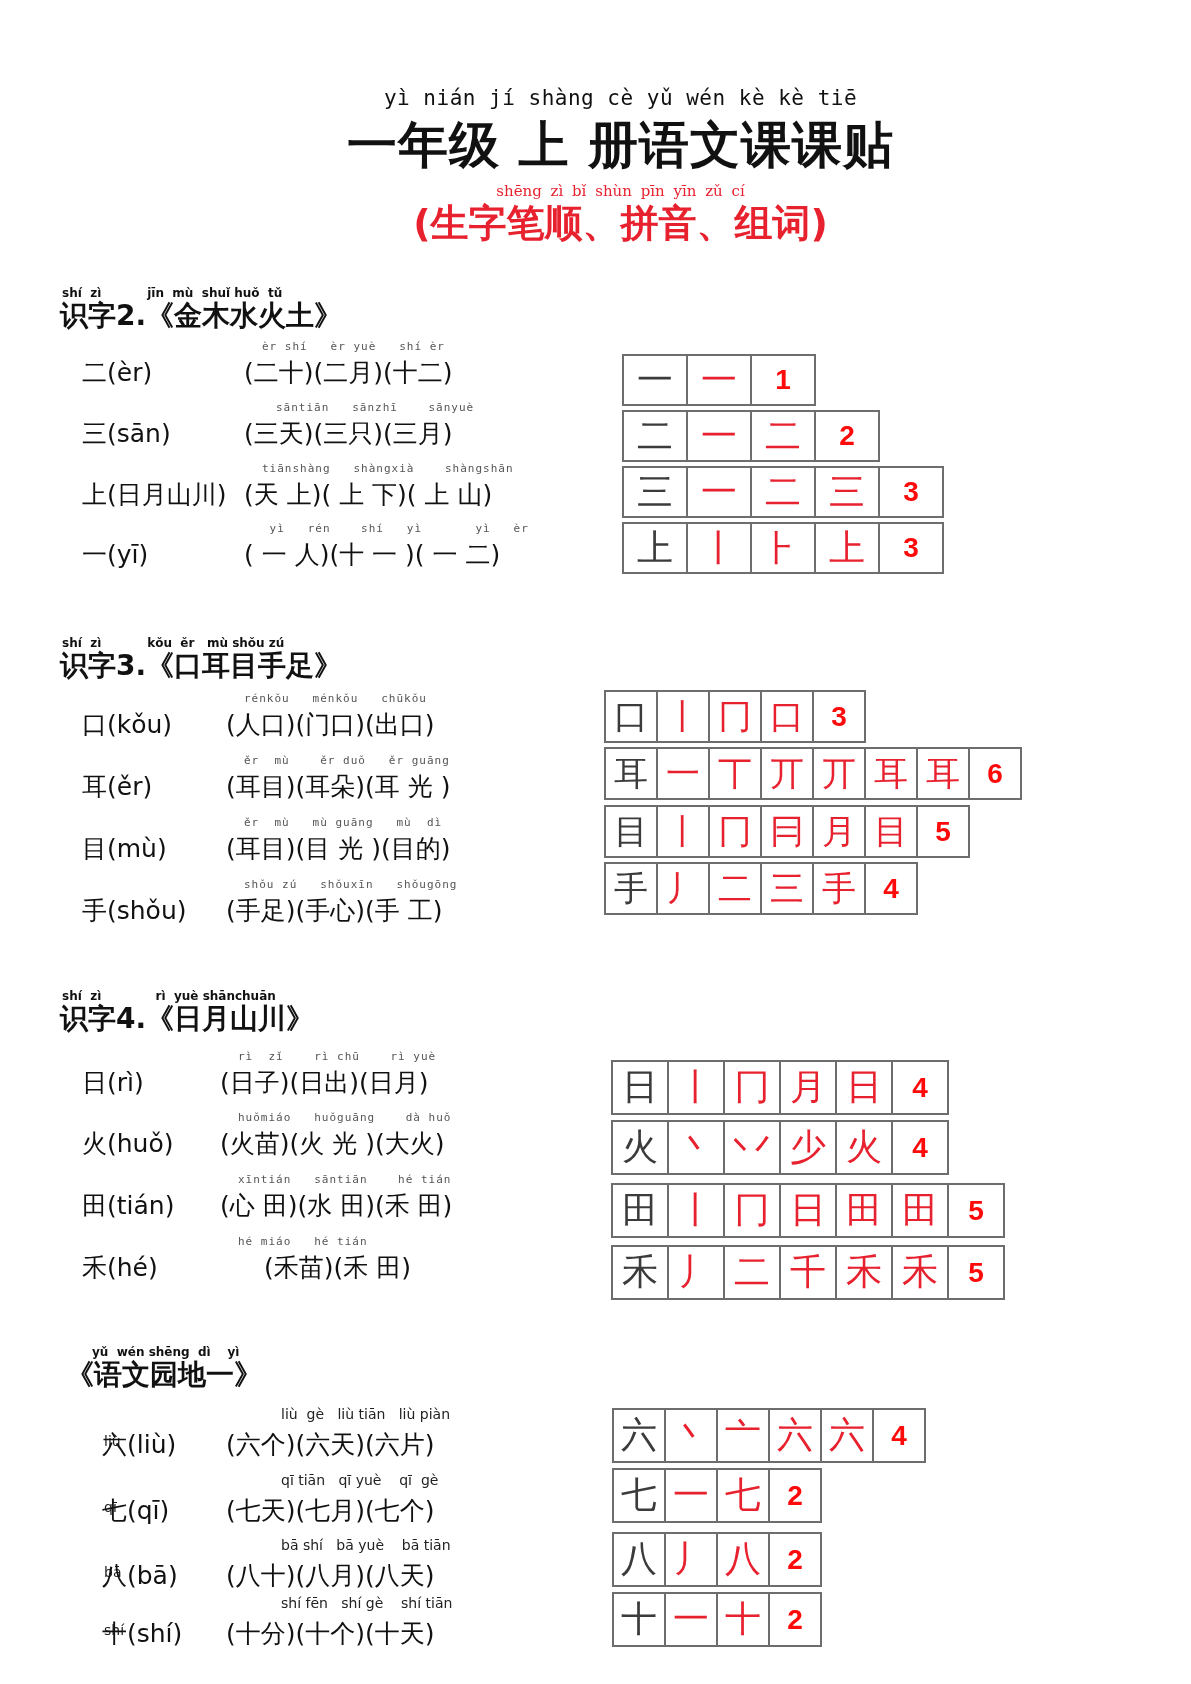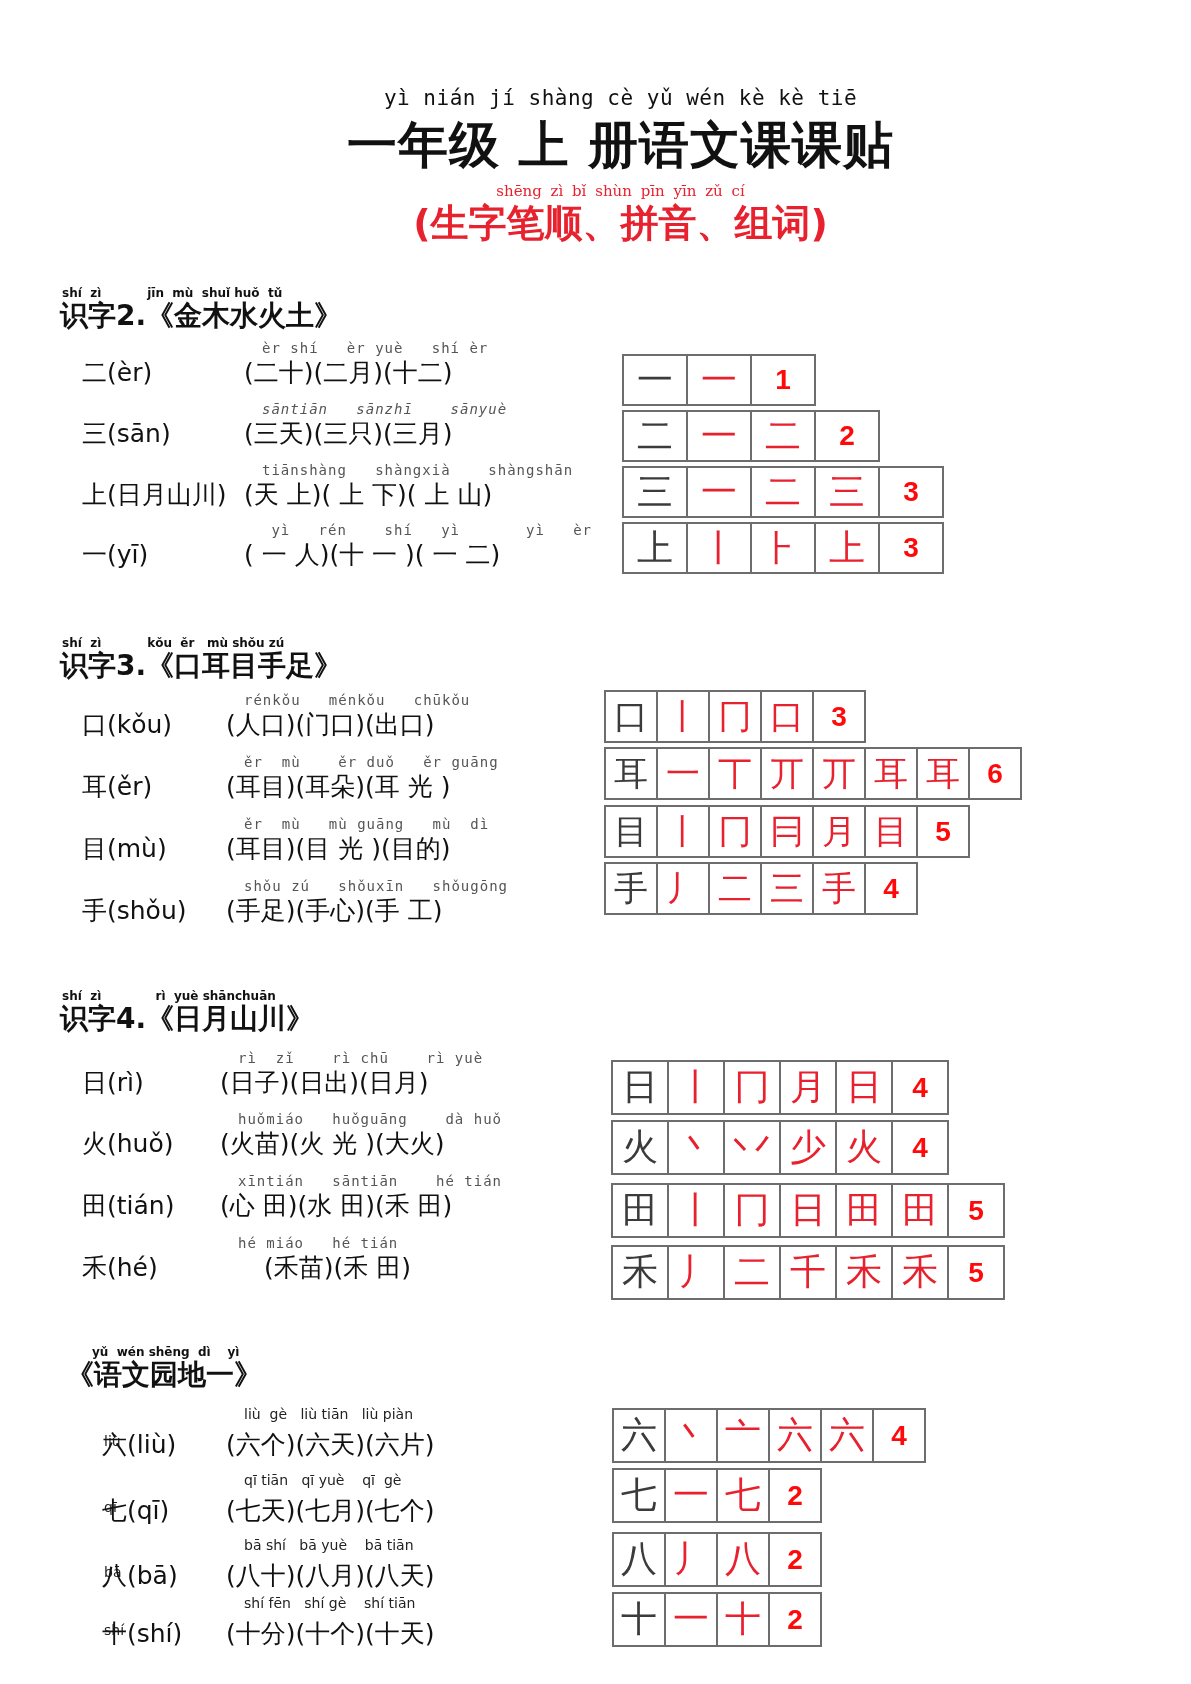--- a/index.html
+++ b/index.html
@@ -7,22 +7,22 @@
   .abs{position:absolute;}
   .title-py{left:0;width:1191px;top:86px;text-align:center;font-family:"DejaVu Sans Mono",monospace;font-size:21px;letter-spacing:0.5px;color:#111;padding-left:50px;box-sizing:border-box;}
   .title{left:0;width:1191px;top:112px;text-align:center;font-size:50px;font-weight:bold;letter-spacing:1px;padding-left:50px;box-sizing:border-box;}
   .sub-py{left:0;width:1191px;top:182px;text-align:center;font-family:"DejaVu Serif",serif;font-size:15px;color:#e8212f;padding-left:50px;box-sizing:border-box;word-spacing:4px;}
   .sub{left:0;width:1191px;top:198px;text-align:center;font-size:38px;font-weight:bold;color:#e8212f;padding-left:50px;box-sizing:border-box;}
   .sec-py{font-size:12px;font-weight:bold;color:#111;white-space:pre;}
   .sec-h{font-size:28px;font-weight:bold;color:#111;white-space:nowrap;}
   .char{font-size:25px;color:#111;white-space:nowrap;}
   .char-py{font-size:14px;color:#222;margin-top:19px;}
   .words{font-size:25px;color:#111;white-space:nowrap;}
-  .words-py{font-family:"DejaVu Sans Mono",monospace;font-size:14px;color:#555;white-space:pre;letter-spacing:1px;}
-  .words-py2{font-size:14px;color:#222;white-space:pre;}
+  .words-py{font-family:"DejaVu Sans Mono",monospace;font-size:11px;color:#555;white-space:pre;letter-spacing:1px;}
+  .words-py2{font-size:14px;color:#222;white-space:pre;margin-left:37px;}
   .grid{display:flex;}
   .cell{border:2px solid #6d6d6d;margin-left:-2px;box-sizing:border-box;display:flex;align-items:center;justify-content:center;background:#fff;font-family:"DejaVu Serif",serif;}
   .cell:first-child{margin-left:0;}
   .cell .full{color:#3b3b3b;}
   .cell .step{color:#e8212f;}
   .cell .count{color:#ff0a0a;font-family:"Liberation Sans",sans-serif;font-weight:bold;}
 </style>
 </head>
 <body>
 
@@ -31,21 +31,21 @@
 <div class="abs sub-py">shēng zì  bǐ shùn    pīn yīn    zǔ  cí</div>
 <div class="abs sub">(生字笔顺、拼音、组词)</div>
 
 <div id="sections">
     <div class="abs sec-py" style="left: 62px; top: 286px;">shí  zì           jīn  mù  shuǐ huǒ  tǔ</div>
     <div class="abs sec-h" style="left: 60px; top: 297px;">识字2.《金木水火土》</div>
     <div class="abs char" style="left: 82px; top: 356px;">二(èr)</div>
     <div class="abs words-py" style="left: 262px; top: 340px;">èr shí   èr yuè   shí èr</div>
     <div class="abs words" style="left: 244px; top: 356px;">(二十)(二月)(十二)</div>
     <div class="abs char" style="left: 82px; top: 417px;">三(sān)</div>
-    <div class="abs words-py" style="left: 262px; top: 401px; font-style: italic;">sāntiān   sānzhī    sānyuè</div>
+    <div class="abs words-py" style="left: 276px; top: 401px;">sāntiān   sānzhī    sānyuè</div>
     <div class="abs words" style="left: 244px; top: 417px;">(三天)(三只)(三月)</div>
     <div class="abs char" style="left: 82px; top: 478px;">上(日月山川)</div>
     <div class="abs words-py" style="left: 262px; top: 462px;">tiānshàng   shàngxià    shàngshān</div>
     <div class="abs words" style="left: 244px; top: 478px;">(天 上)( 上 下)( 上 山)</div>
     <div class="abs char" style="left: 82px; top: 538px;">一(yī)</div>
     <div class="abs words-py" style="left: 262px; top: 522px;"> yì   rén    shí   yì       yì   èr</div>
     <div class="abs words" style="left: 244px; top: 538px;">( 一 人)(十 一 )( 一 二)</div>
     <div class="abs grid" style="left: 622px; top: 354px;">
       <div class="cell" style="width: 66px; height: 52px;">
         <span class="full" style="font-size: 36px;">一</span>

